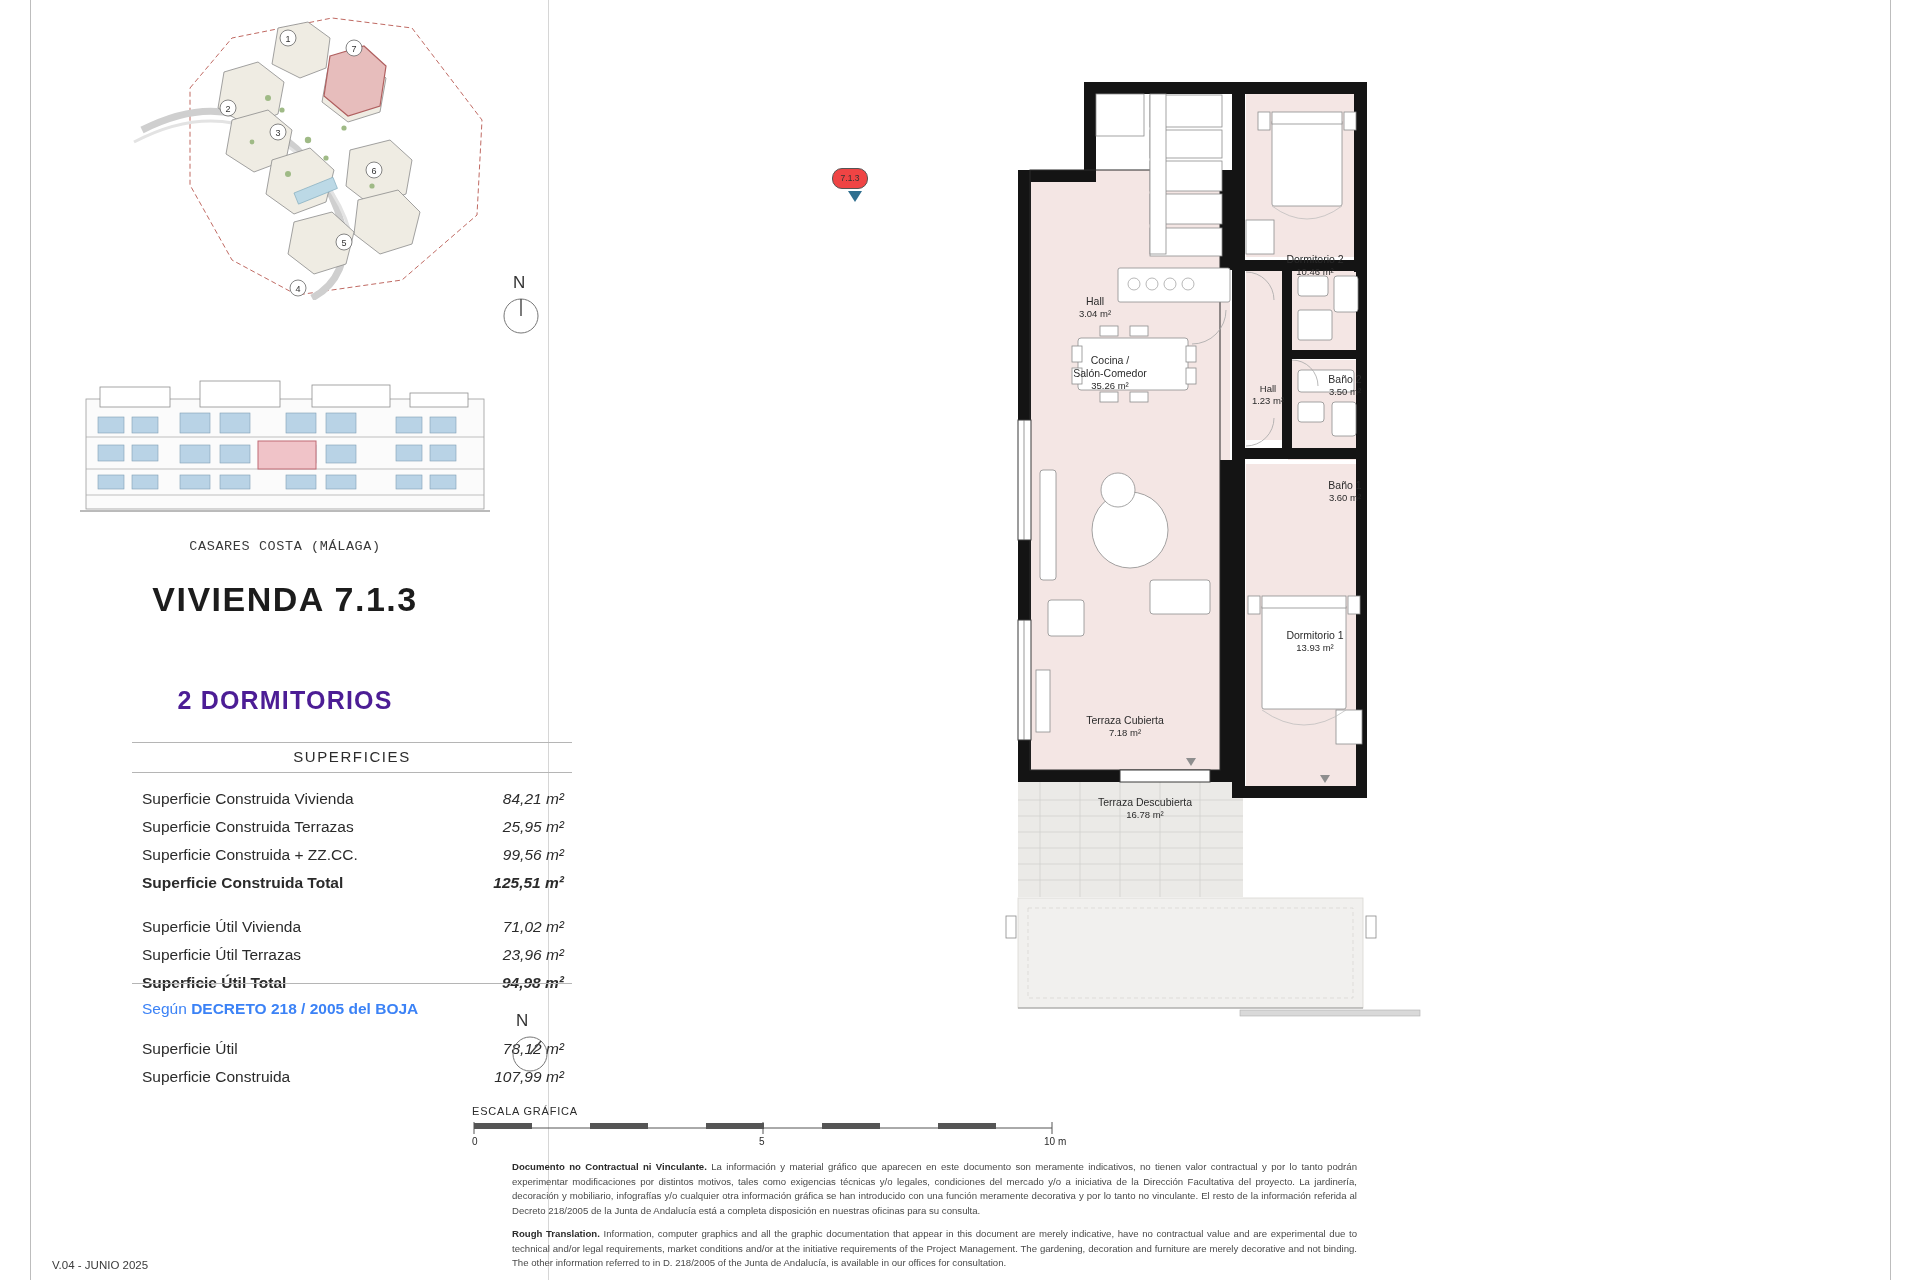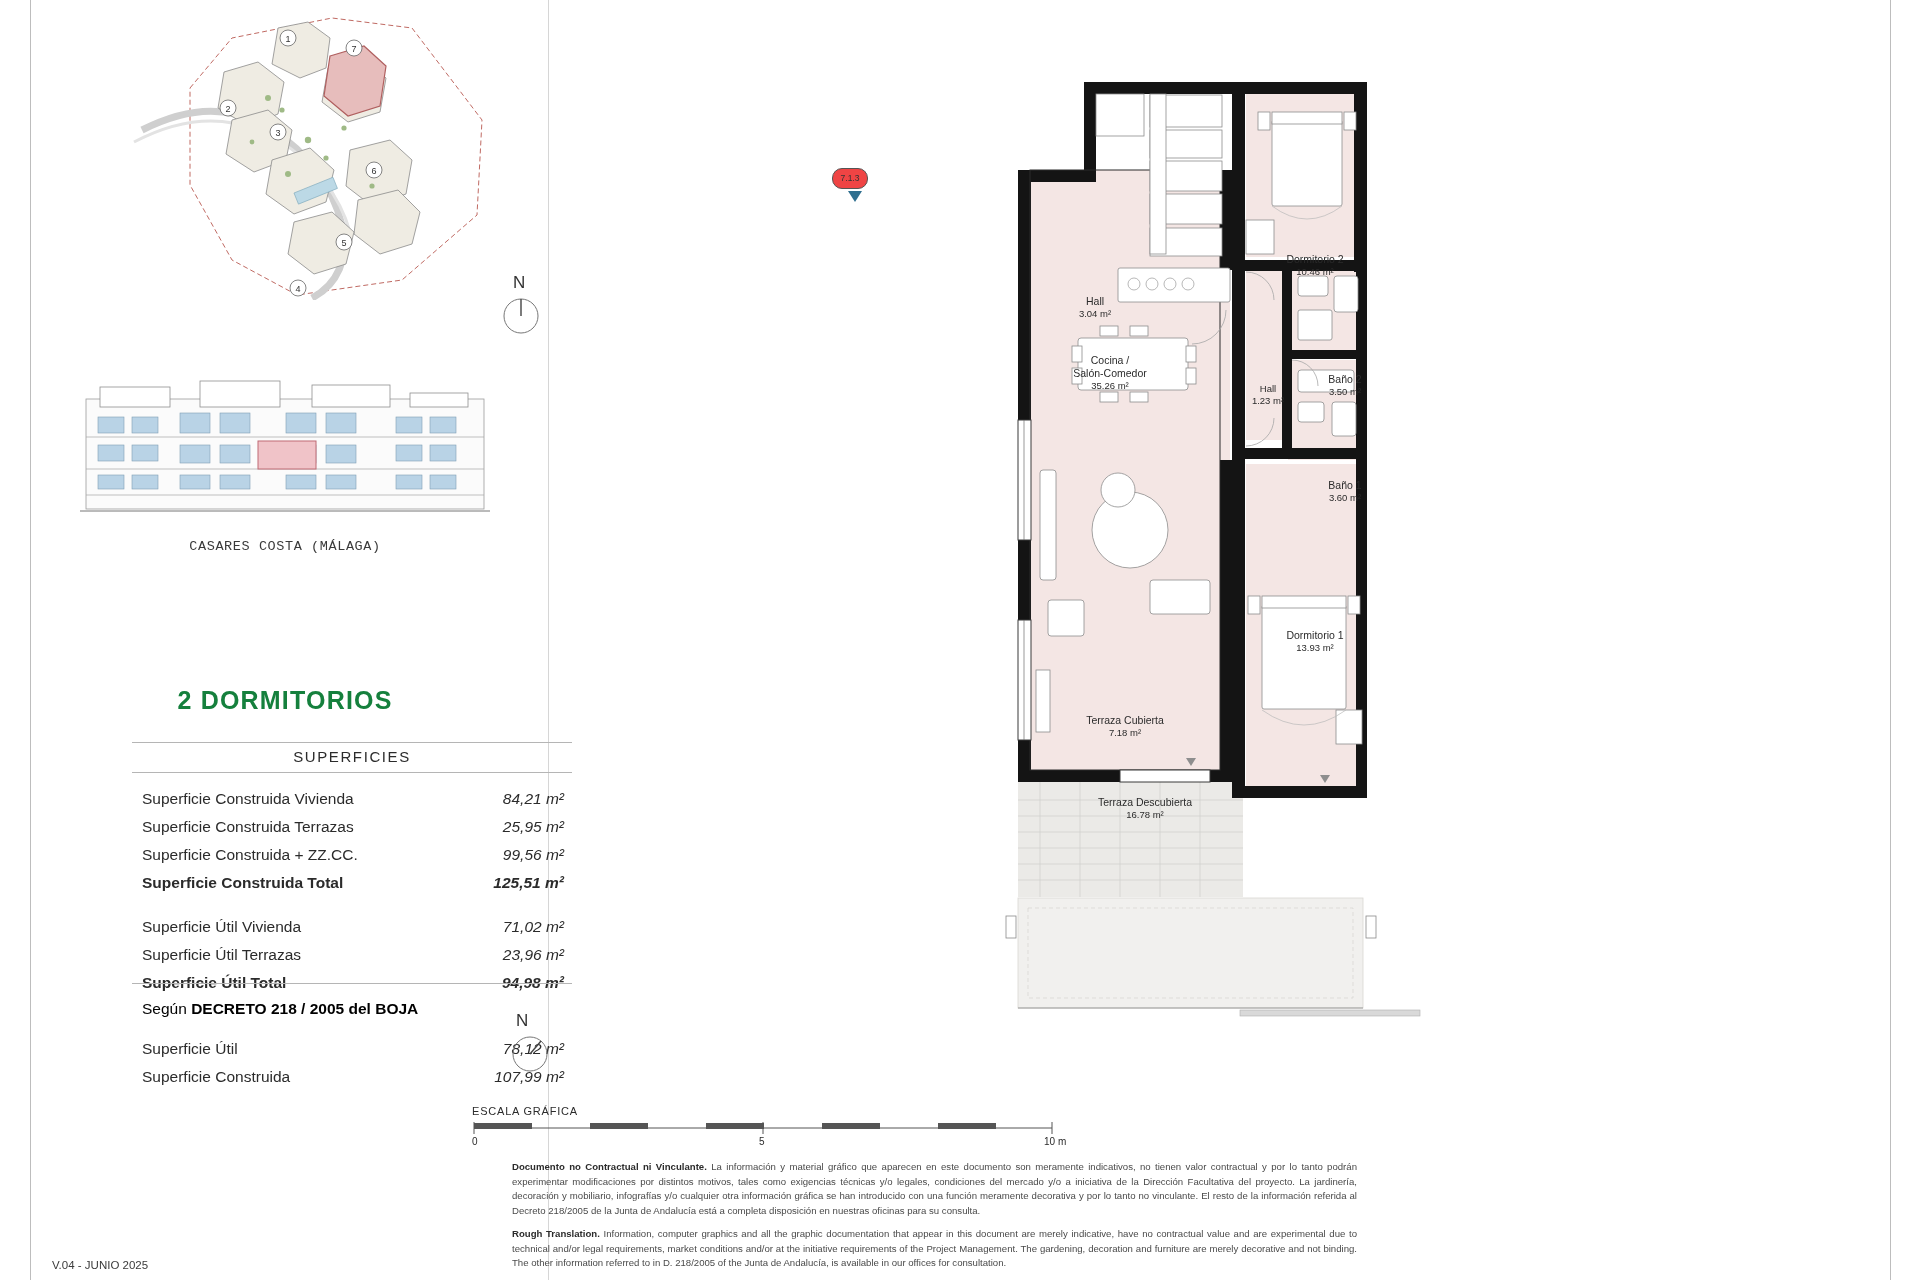--- a/index.html
+++ b/index.html
@@ -96,21 +96,21 @@
     color: #1c1c1c;
   }
   .title-sub2 {
     position: absolute;
     left: 28px; top: 686px;
     width: 410px;
     text-align: center;
     font-size: 25px;
     font-weight: bold;
     letter-spacing: 1.2px;
-    color: #15803d;
+    color: #4c1d95;
   }
 
   .surf-header {
     position: absolute;
     left: 80px; top: 748px;
     width: 440px;
     text-align: center;
     font-size: 15px;
     letter-spacing: 1.6px;
     color: #2b2b2b;
@@ -140,21 +140,21 @@
     text-align: center;
     font-style: italic;
     white-space: nowrap;
   }
   .srow.bold .lbl, .srow.bold .val { font-weight: bold; }
 
   .decreto {
     position: absolute;
     left: 90px; top: 1000px;
     font-size: 15.5px;
-    color: #000000;
+    color: #3b82f6;
   }
   .decreto b { font-weight: bold; }
 
   .version {
     position: absolute;
     left: 52px; top: 1273px;
     font-size: 11.5px;
     color: #3a3a3a;
     transform: translateY(-14px);
   }
@@ -361,20 +361,21 @@
         </g>
 
         <rect x="178" y="66" width="58" height="28" fill="#f0c3c8" stroke="#bf6a74" stroke-width="1"></rect>
 
         <line x1="0" y1="136" x2="410" y2="136" stroke="#777" stroke-width="1"></line>
       </svg>
     </div>
 
     <div class="elev-caption">CASARES COSTA (MÁLAGA)</div>
 
+    <div class="title-main">VIVIENDA 7.1.3</div>
     <div class="title-sub2">2 DORMITORIOS</div>
 
     <div class="rule rule-1"></div>
     <div class="surf-header">SUPERFICIES</div>
     <div class="rule rule-2"></div>
 
     <div class="srow" style="top:790px">
       <span class="lbl">Superficie Construida Vivienda</span>
       <span class="val">84,21 m²</span>
     </div>

